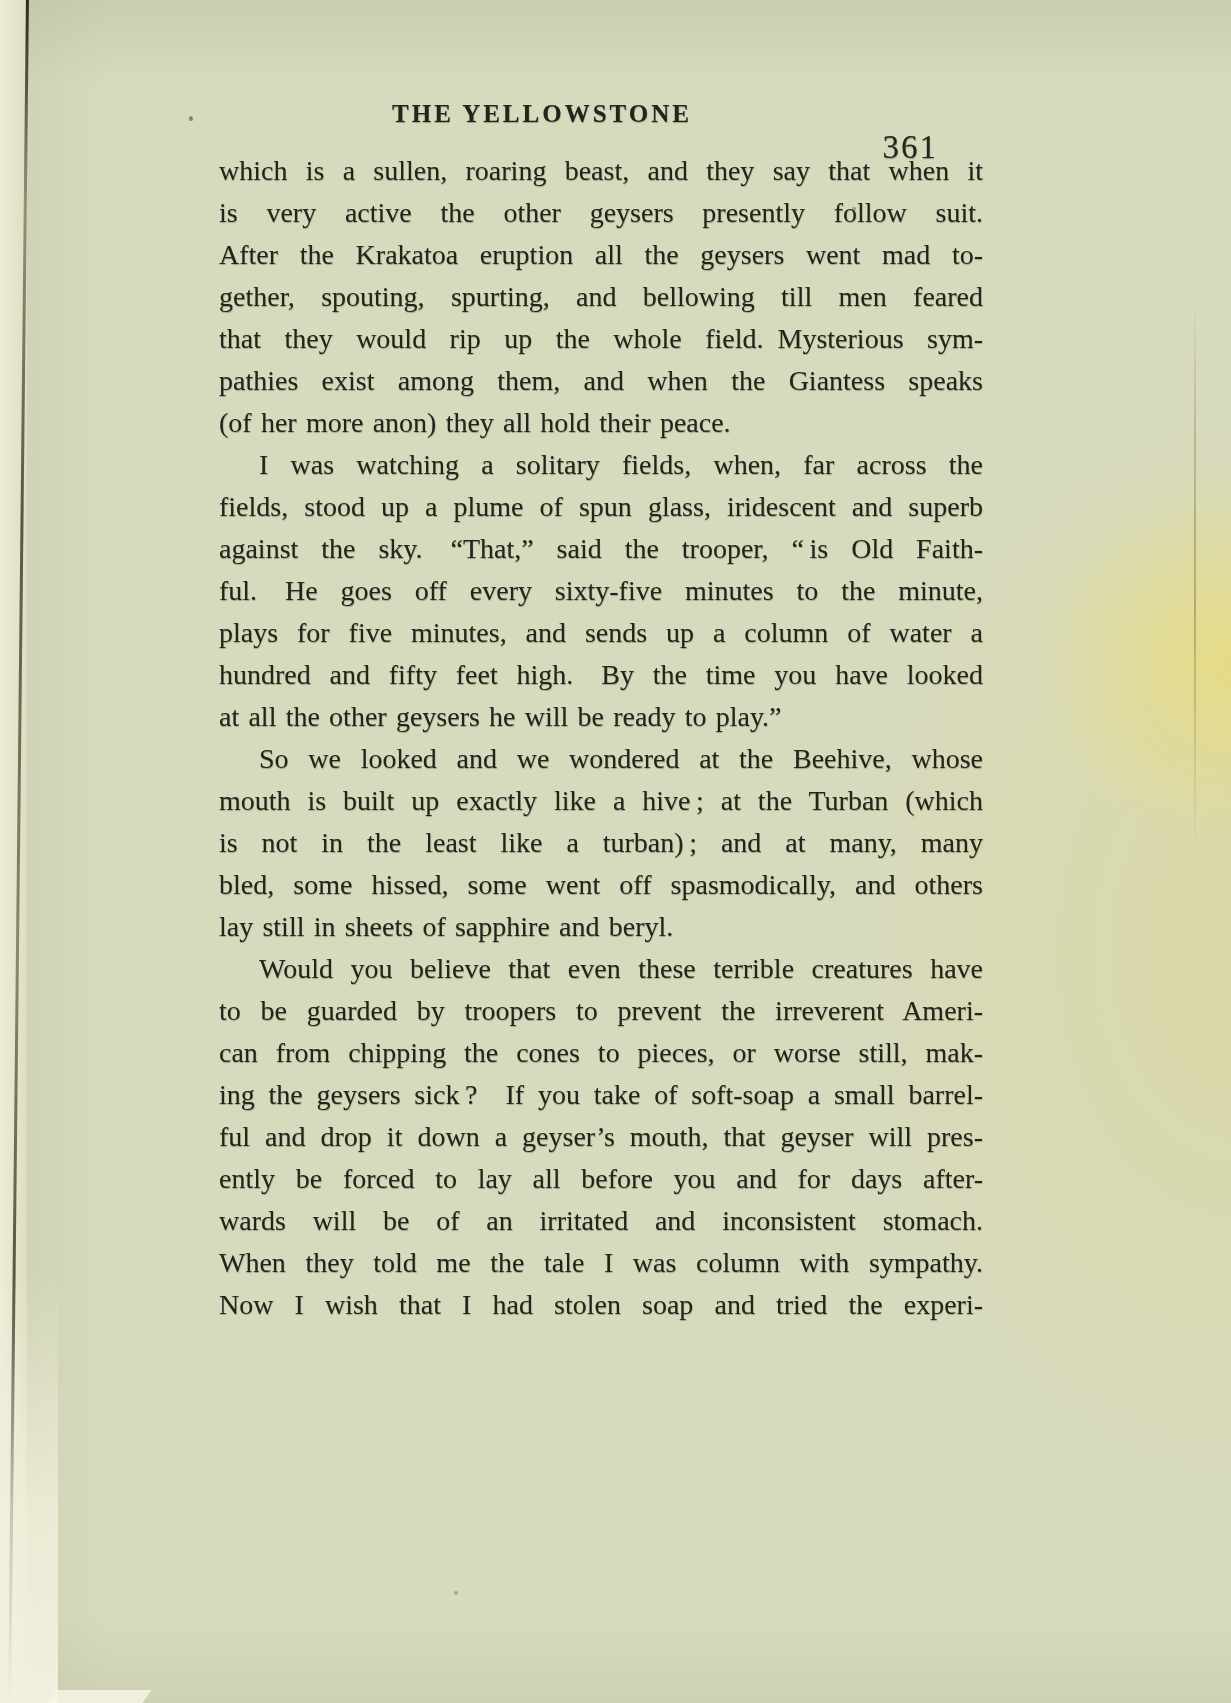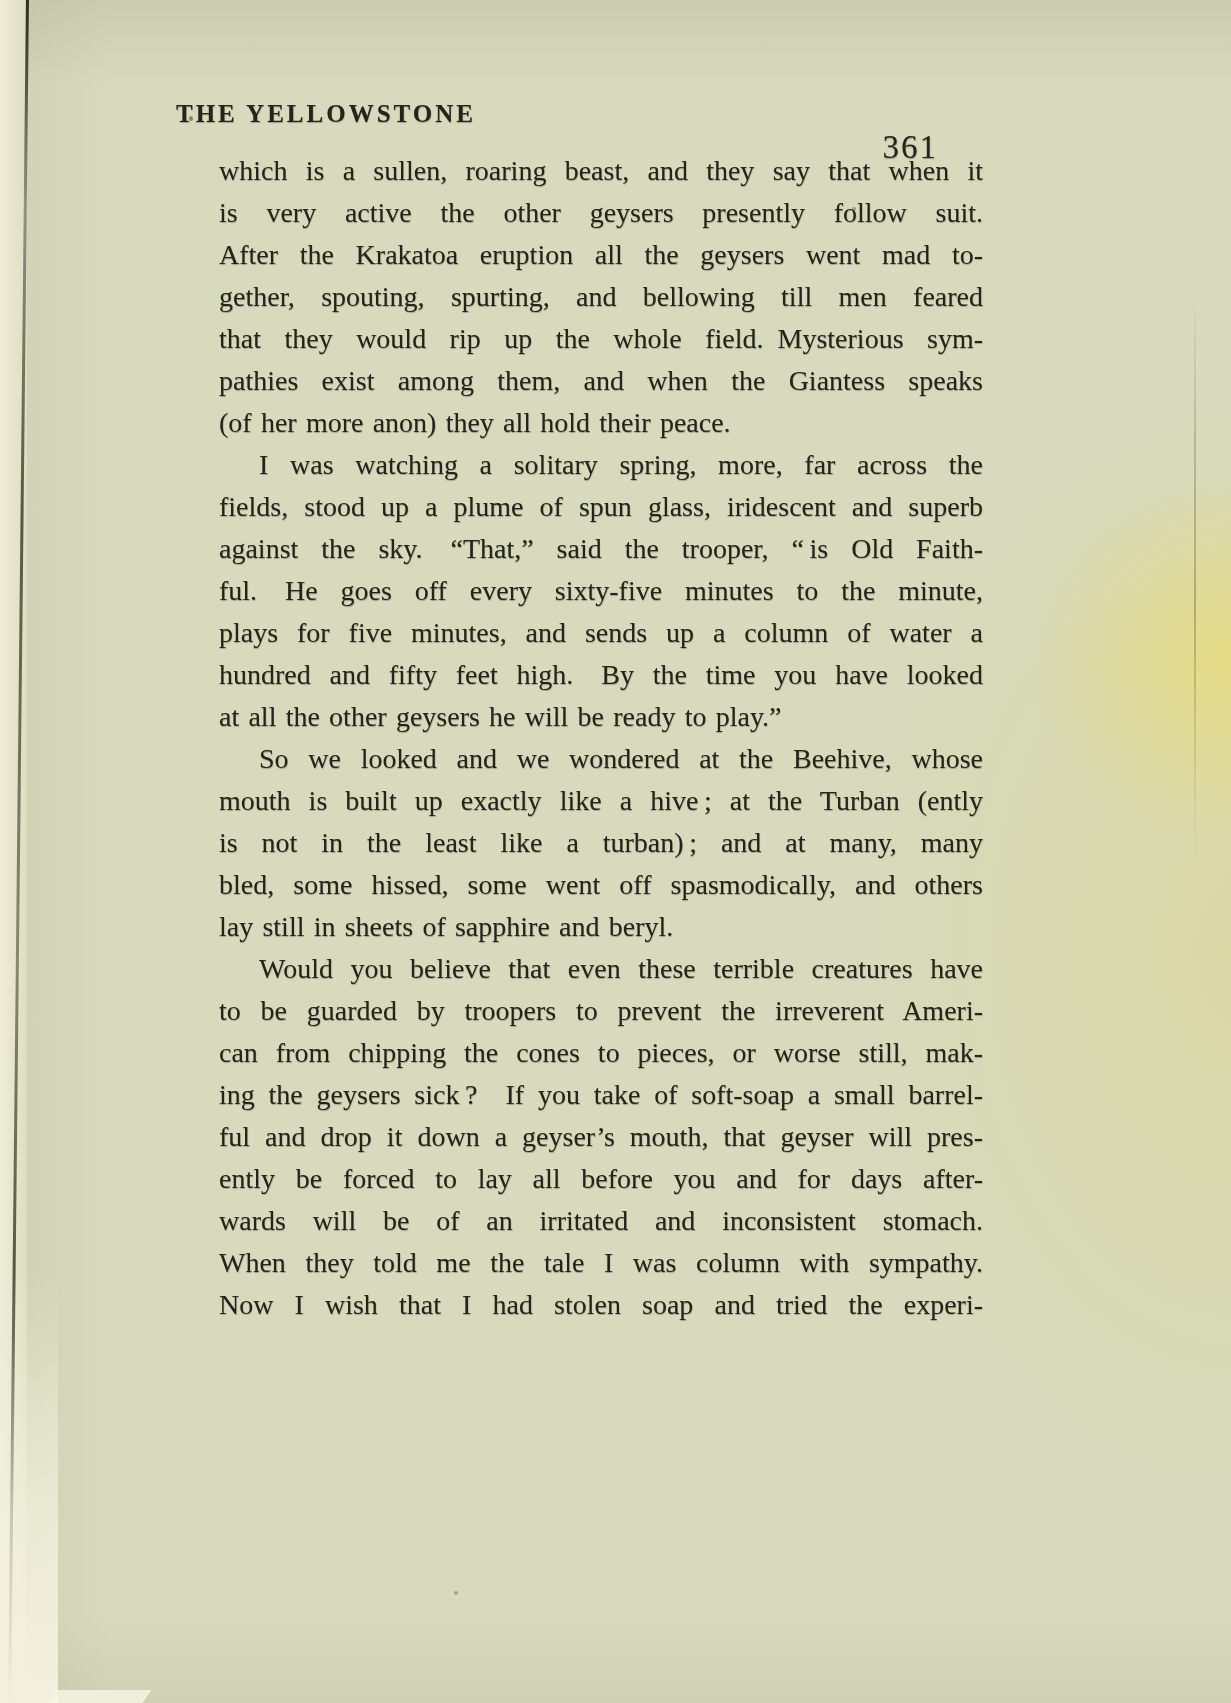--- a/index.html
+++ b/index.html
@@ -71,20 +71,21 @@
   }
   .header {
     position: absolute;
     left: 176px; top: 96px;
     width: 762px; height: 44px;
   }
   .running-title {
     position: absolute;
     left: 0; right: 30px;
     top: 4px;
+    text-align: center;
     font-size: 25px;
     font-weight: 700;
     letter-spacing: 3px;
     text-shadow: 0.4px 0.6px 0.8px rgba(46,46,32,0.35);
   }
   .page-number {
     position: absolute;
     right: 0; top: -4px;
     font-size: 33px;
     font-weight: 400;
@@ -136,29 +137,29 @@
   </div>
 
   <div class="text-block">
       <div class="line">which is a sullen, roaring beast, and they say that when it</div>
       <div class="line">is very active the other geysers presently follow suit.</div>
       <div class="line">After the Krakatoa eruption all the geysers went mad to-</div>
       <div class="line">gether, spouting, spurting, and bellowing till men feared</div>
       <div class="line">that they would rip up the whole field. Mysterious sym-</div>
       <div class="line">pathies exist among them, and when the Giantess speaks</div>
       <div class="line endline">(of her more anon) they all hold their peace.</div>
-      <div class="line indent">I was watching a solitary spring, more, far across the</div>
+      <div class="line indent">I was watching a solitary fields, when, far across the</div>
       <div class="line">fields, stood up a plume of spun glass, iridescent and superb</div>
       <div class="line">against the sky. “That,” said the trooper, “ is Old Faith-</div>
       <div class="line">ful. He goes off every sixty-five minutes to the minute,</div>
       <div class="line">plays for five minutes, and sends up a column of water a</div>
       <div class="line">hundred and fifty feet high. By the time you have looked</div>
       <div class="line endline">at all the other geysers he will be ready to play.”</div>
       <div class="line indent">So we looked and we wondered at the Beehive, whose</div>
-      <div class="line">mouth is built up exactly like a hive ; at the Turban (ently</div>
+      <div class="line">mouth is built up exactly like a hive ; at the Turban (which</div>
       <div class="line">is not in the least like a turban) ; and at many, many</div>
       <div class="line">bled, some hissed, some went off spasmodically, and others</div>
       <div class="line endline">lay still in sheets of sapphire and beryl.</div>
       <div class="line indent">Would you believe that even these terrible creatures have</div>
       <div class="line">to be guarded by troopers to prevent the irreverent Ameri-</div>
       <div class="line">can from chipping the cones to pieces, or worse still, mak-</div>
       <div class="line">ing the geysers sick ? If you take of soft-soap a small barrel-</div>
       <div class="line">ful and drop it down a geyser’s mouth, that geyser will pres-</div>
       <div class="line">ently be forced to lay all before you and for days after-</div>
       <div class="line">wards will be of an irritated and inconsistent stomach.</div>

